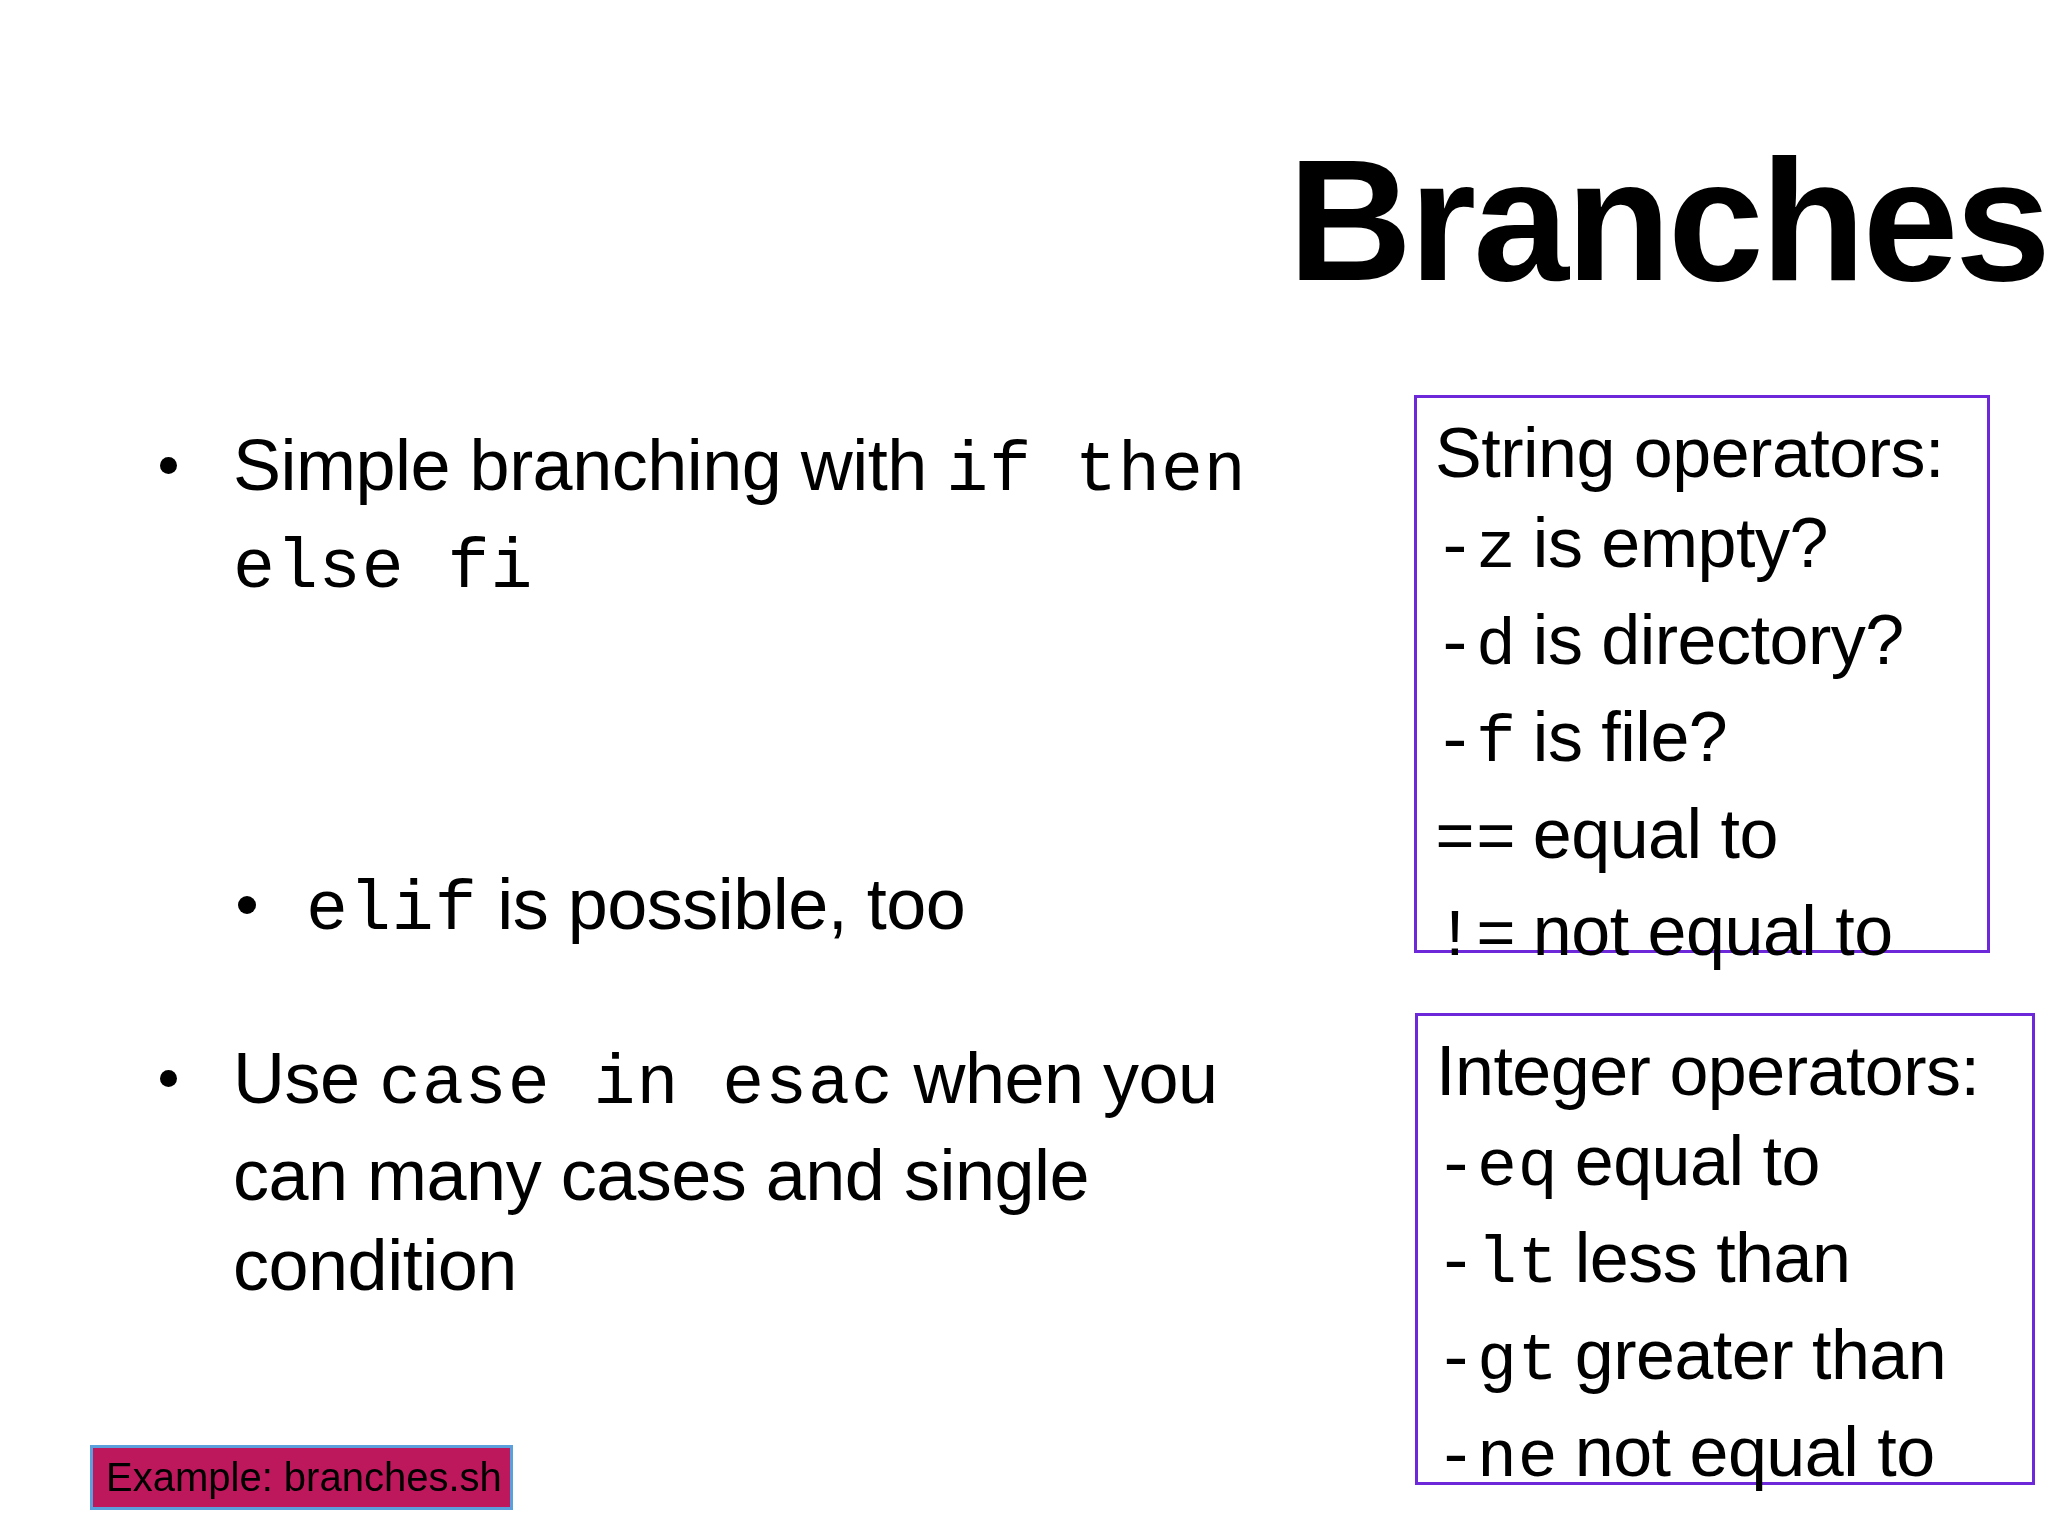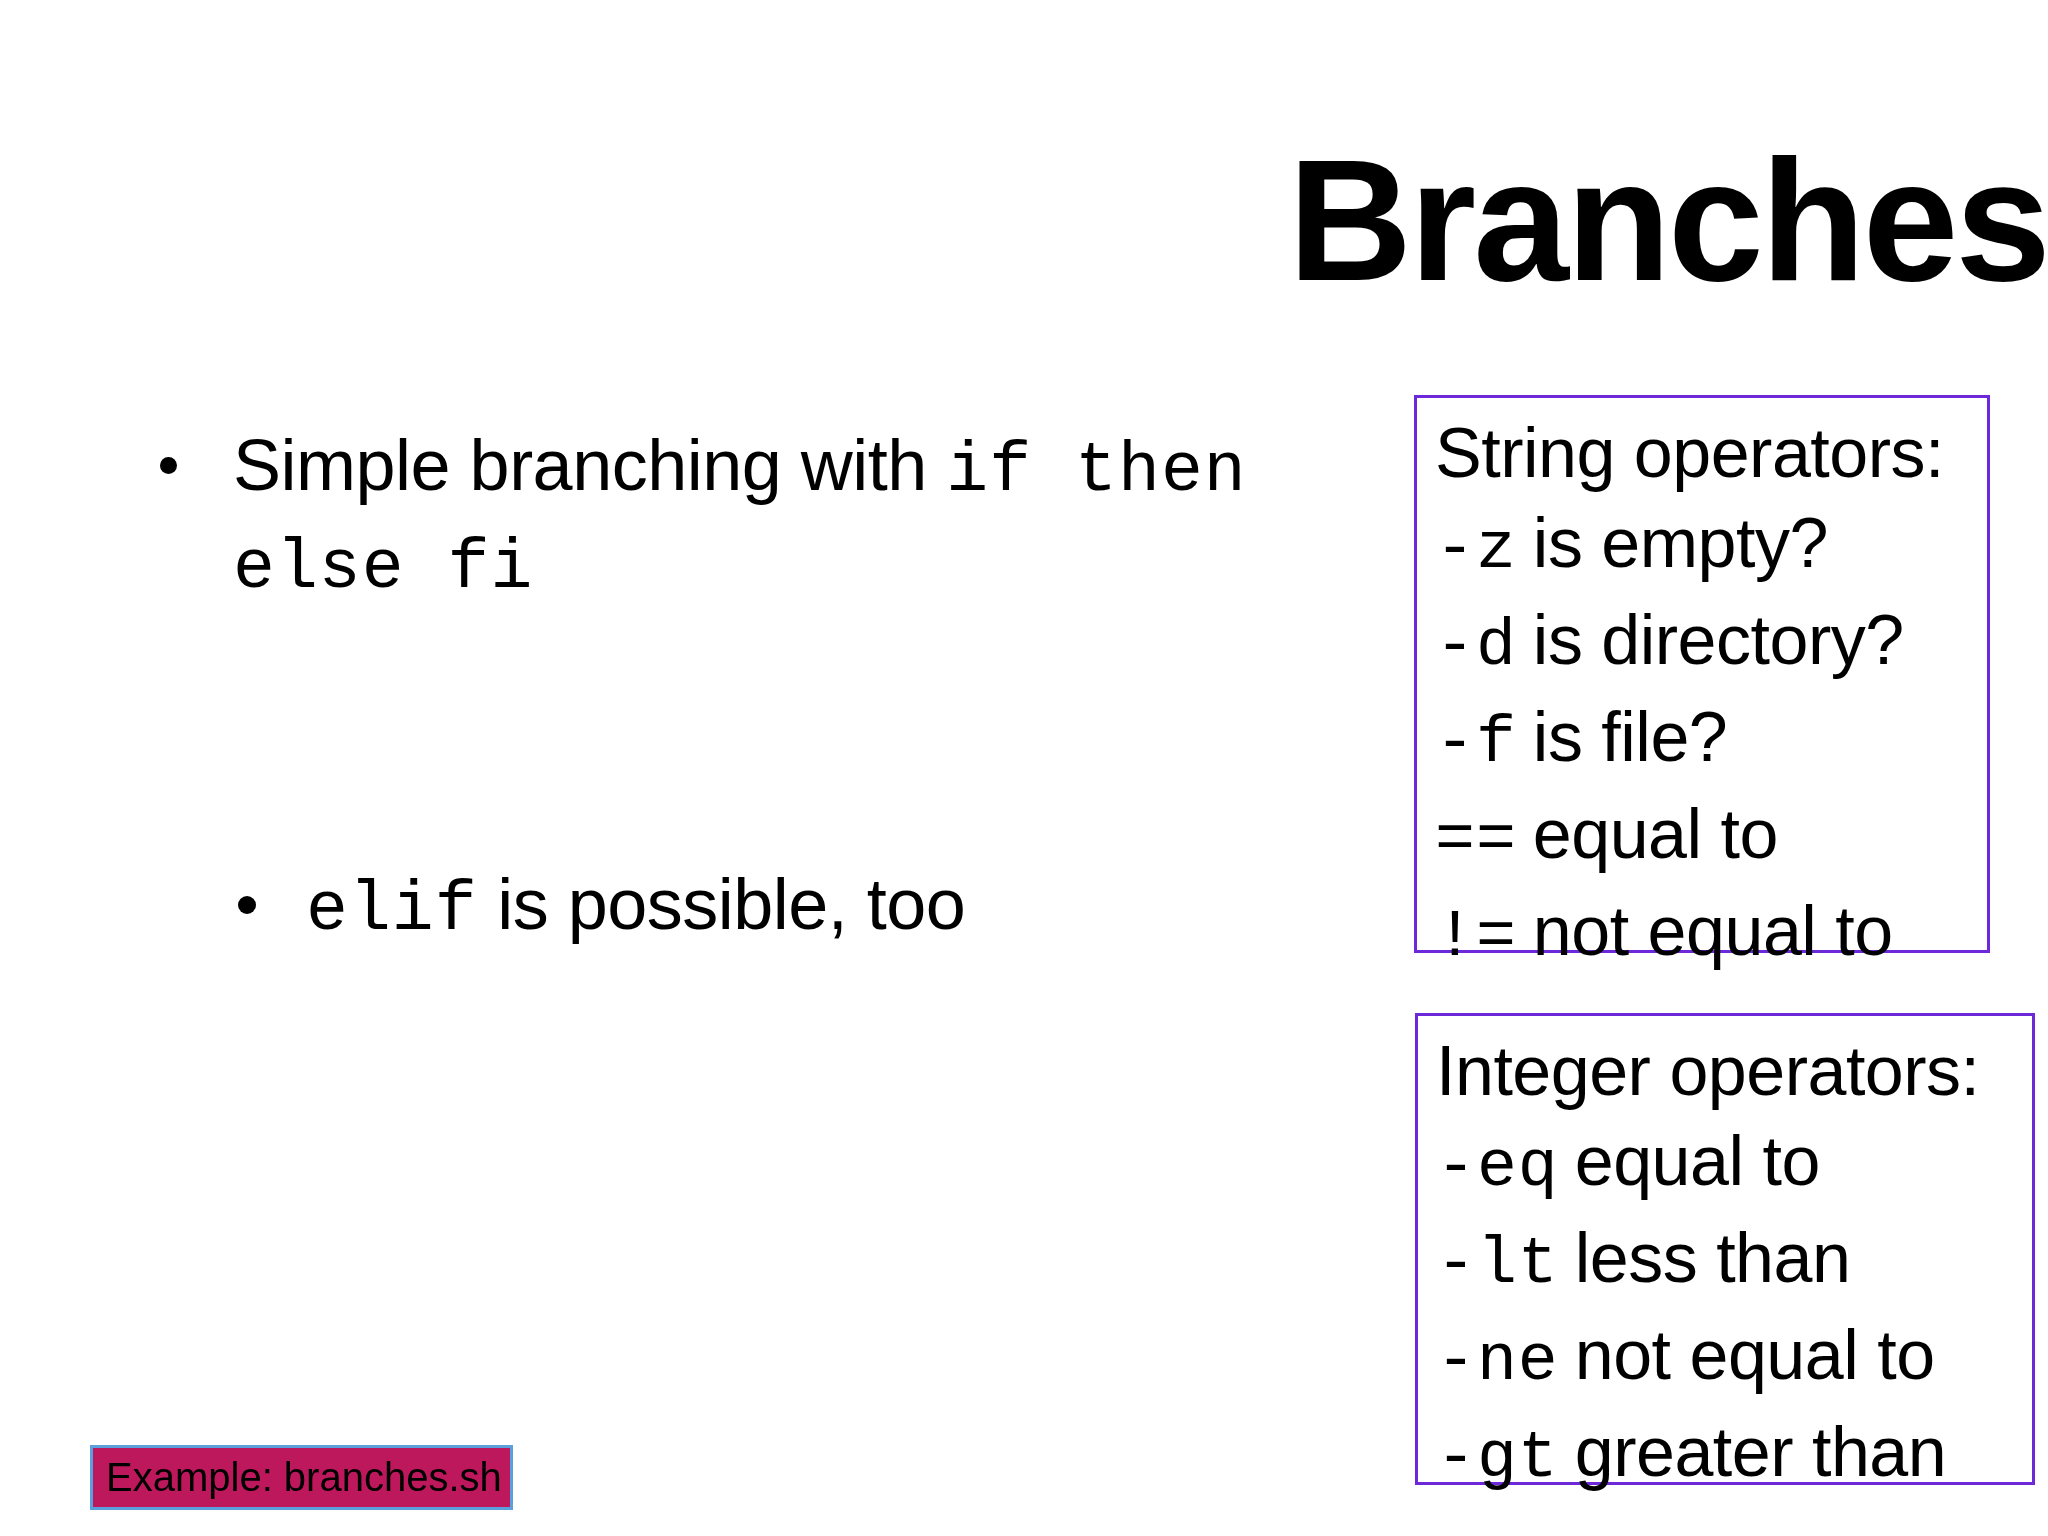--- a/index.html
+++ b/index.html
@@ -97,35 +97,39 @@
     <span class="dot"></span>
     <div class="bt"><span>Simple branching with </span><span class="code">if then</span><br><span class="code">else fi</span></div>
   </div>
 
 
   <div class="bullet lvl2 s2">
     <span class="dot"></span>
     <div class="bt"><span class="code">elif</span><span> is possible, too</span></div>
   </div>
 
+  <div class="bullet lvl1 b3">
+    <span class="dot"></span>
+    <div class="bt"><span>Use </span><span class="code">case in esac</span><span> when you</span><br><span>can many cases and single</span><br><span>condition</span></div>
+  </div>
 
   <div class="opbox string-box">
     <div>String operators:</div>
     <div class="oprow"><span class="op">-z</span><span class="desc">is empty?</span></div>
     <div class="oprow"><span class="op">-d</span><span class="desc">is directory?</span></div>
     <div class="oprow"><span class="op">-f</span><span class="desc">is file?</span></div>
     <div class="oprow"><span class="op">==</span><span class="desc">equal to</span></div>
     <div class="oprow"><span class="op">!=</span><span class="desc">not equal to</span></div>
   </div>
 
   <div class="opbox integer-box">
     <div>Integer operators:</div>
     <div class="oprow"><span class="op">-eq</span><span class="desc">equal to</span></div>
     <div class="oprow"><span class="op">-lt</span><span class="desc">less than</span></div>
+    <div class="oprow"><span class="op">-gt</span><span class="desc">greater than</span></div>
     <div class="oprow"><span class="op">-ne</span><span class="desc">not equal to</span></div>
-    <div class="oprow"><span class="op">-gt</span><span class="desc">greater than</span></div>
   </div>
 
   <div class="example-box">
     <span>Example: branches.sh</span>
   </div>
 
 </div>
 
 </body></html>

